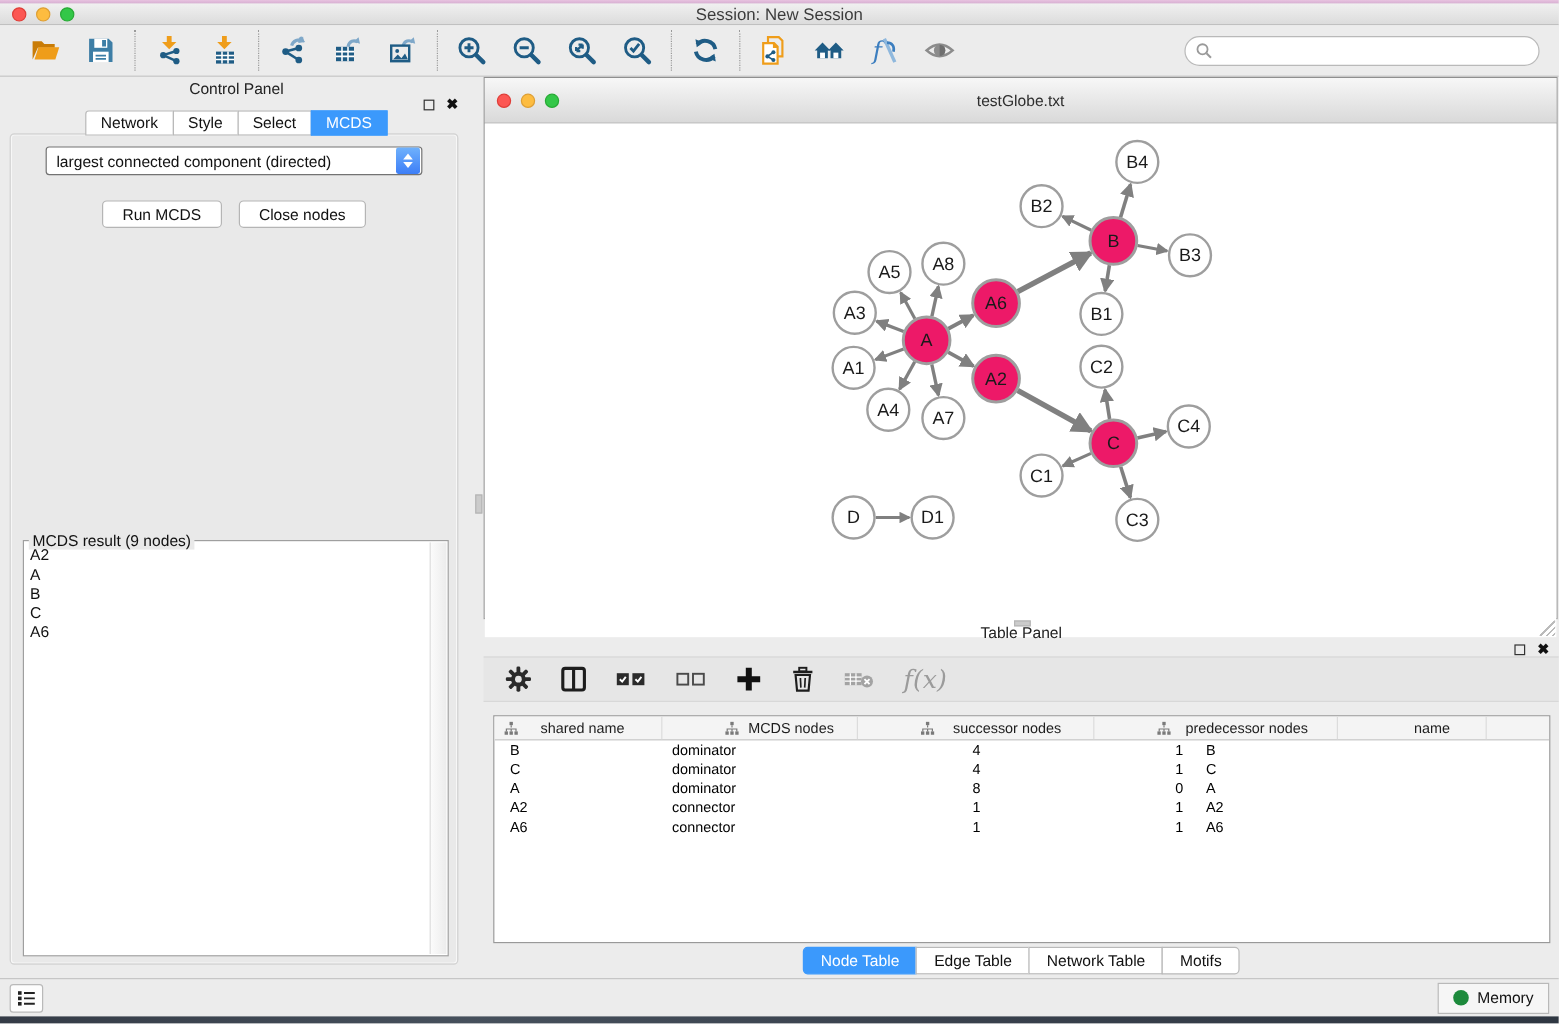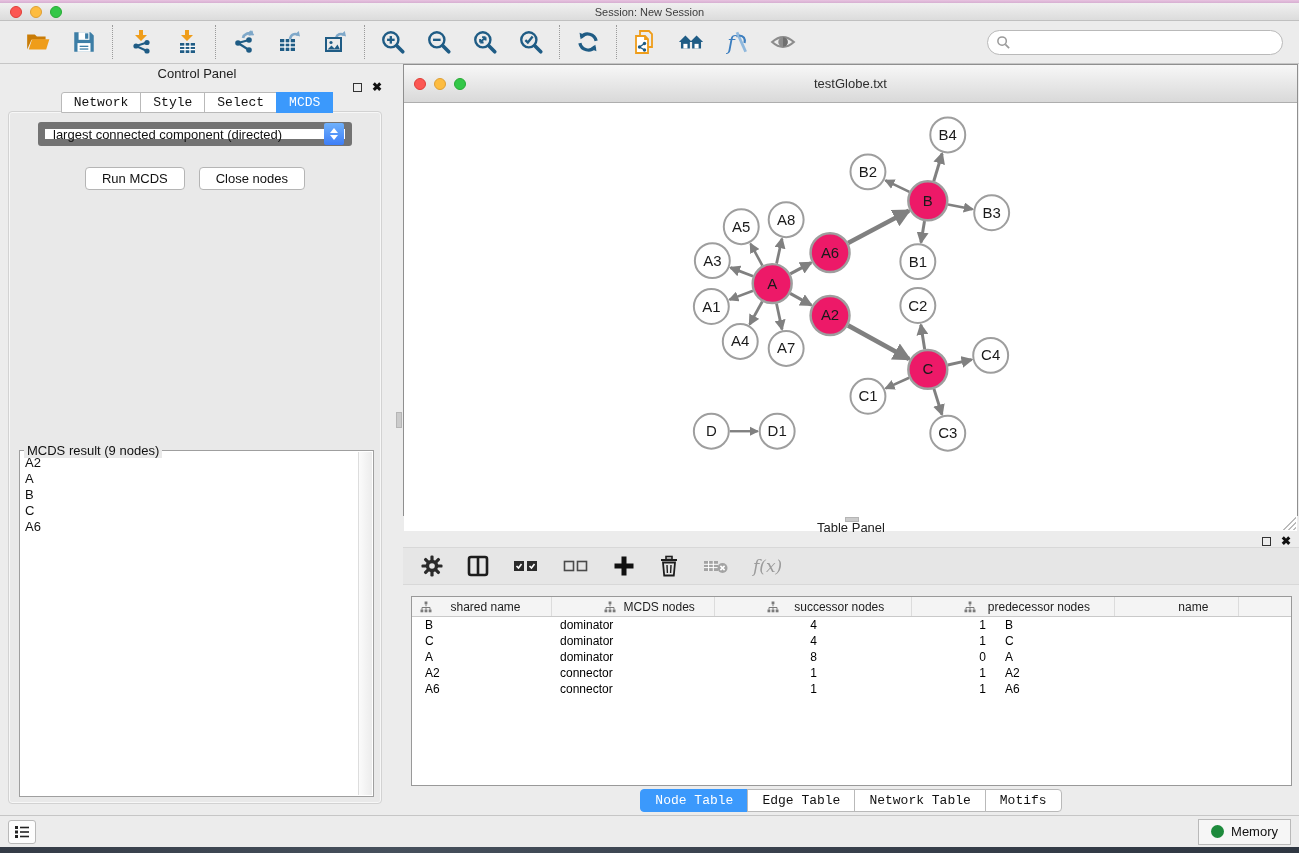--- a/index.html
+++ b/index.html
@@ -4,21 +4,21 @@
 <style>
   * { box-sizing: border-box; margin: 0; padding: 0; }
   html,body { width:1299px; height:853px; overflow:hidden; }
   body { font-family:"Liberation Sans", sans-serif; background:#ececec; position:relative; }
   .abs { position:absolute; }
 
   
   #wall-top { top:0; left:0; width:100%; height:3px; background:linear-gradient(#e8c3e0,#d6aed1); }
   #titlebar { top:3px; left:0; width:100%; height:18px;
     background:linear-gradient(#f0f0f0,#dcdcdc); border-bottom:1px solid #c0c0c0;
-    display:flex; align-items:center; justify-content:center; font-size:11px; color:#3c3c3c;text-align:center; }
+    display:flex; align-items:center; justify-content:center; font-size:14px; color:#3c3c3c;text-align:center; }
   .tl-dots { position:absolute; left:10px; top:50%; transform:translateY(-50%); display:flex; gap:8px; }
   .tl { width:12px; height:12px; border-radius:50%; }
   .tl.red { background:#fc5753; border:1px solid #df3e38; }
   .tl.yel { background:#fdbc40; border:1px solid #de9f34; }
   .tl.grn { background:#33c748; border:1px solid #27aa35; }
 
   
   #toolbar { top:21px; left:0; width:100%; height:43px; background:#ececec;
     border-bottom:1px solid #c6c6c6; display:flex; align-items:center; padding:0 10px; }
   .tb-group { display:flex; align-items:center; gap:18px; padding:0 14px; }
@@ -31,28 +31,28 @@
   #search-icon { position:absolute; left:9px; top:5px; }
 
   
   #control-panel { left:4px; top:66px; width:386px; height:747px; }
   .panel-head { height:22px; display:flex; align-items:center; font-size:13px; color:#222; padding:0 8px;flex-direction:column; }
   .panel-ctrls { margin-left:auto; display:flex; align-items:center; gap:10px; }
   .float-box { width:9px; height:9px; border:1.5px solid #333; display:inline-block; cursor:pointer; }
   .close-x { font-size:12px; font-weight:bold; color:#111; cursor:pointer; line-height:1; }
   #cp-tabs { display:flex; justify-content:center; margin-top:4px; position:relative; z-index:2; }
   .tab { border:1px solid #b9b9b9; background:#fff; color:#111; font-size:13px;
-    padding:2px 12px; cursor:pointer; margin-left:-1px;font-family:Liberation Mono, monospace; }
+    padding:2px 12px; cursor:pointer; margin-left:-1px; }
   .tab:first-child { border-radius:3px 0 0 0; margin-left:0; }
   .tab.active { background:#3b99fc; border-color:#3b99fc; color:#fff; }
   #cp-card { position:absolute; left:4px; right:8px; top:45px; bottom:9px;
     background:#e9e9e9; border:1px solid #d2d2d2; border-radius:4px; box-shadow:0 0 0 1px #f7f7f7 inset; }
   #opt-label { text-align:center; margin-top:22px; font-size:14px; color:#111; }
   #criterion { margin:10px auto 0; width:314px; height:24px; background:#fff;
-    border:7px solid #737373; border-radius:3px; display:flex; align-items:center; cursor:pointer; }
+    border:1px solid #737373; border-radius:3px; display:flex; align-items:center; cursor:pointer; }
   #criterion .val { flex:1; font-size:13px; padding-left:8px; color:#111; white-space:nowrap; overflow:hidden; }
   #criterion .spinner { width:20px; height:22px; border-radius:2px; margin-right:1px;
     background:linear-gradient(#6fb1fc,#3d7ef7); display:flex; flex-direction:column;
     align-items:center; justify-content:center; gap:2px; }
   .car-up { width:0; height:0; border-left:4px solid transparent; border-right:4px solid transparent; border-bottom:5px solid #fff; }
   .car-dn { width:0; height:0; border-left:4px solid transparent; border-right:4px solid transparent; border-top:5px solid #fff; }
   #cp-buttons { display:flex; justify-content:center; gap:14px; margin-top:21px; }
   .btn { background:#fff; border:1px solid #b5b5b5; border-radius:4px; padding:3px 16px;
     font-size:13px; color:#111; cursor:pointer; }
   #mcds-fieldset { position:absolute; left:10px; right:7px; top:338px; bottom:6px;
@@ -80,21 +80,21 @@
     cursor:nwse-resize; }
   #net-handle-left { position:absolute; left:-8px; top:347px; width:6px; height:16px;
     background:#cbcbcb; border:1px solid #b5b5b5; }
   #net-handle-bottom { left:845px; top:517px; width:14px; height:5px; background:#cbcbcb; border:1px solid #b5b5b5; }
 
   
   #table-panel { left:403px; top:520px; width:896px; height:295px; }
   #tp-toolbar { margin-top:5px; height:38px; background:#e6e6e6; border-top:1px solid #d8d8d8;
     border-bottom:1px solid #d8d8d8; display:flex; align-items:center; gap:24px; padding-left:18px; }
   .tpi { display:flex; align-items:center; justify-content:center; cursor:pointer; }
-  #fx-label { font-family:"DejaVu Serif", serif; font-style:italic; font-size:17px; color:#9b9b9b; }
+  #fx-label { font-family:"DejaVu Serif", serif; font-style:italic; font-size:21px; color:#9b9b9b; }
   #tp-table { position:absolute; left:8px; right:7px; top:76px; height:190px;
     background:#fff; border:1px solid #999; overflow:hidden; }
   .thead { display:flex; height:20px; background:#f4f4f4; border-bottom:1px solid #c9c9c9;gap:44px; }
   .th { display:flex; align-items:center; font-size:12px; color:#1d1d1d;
     border-right:1px solid #dcdcdc; padding:0 4px; }
   .th .hicon { margin:0 2px 0 4px; flex:0 0 auto; }
   .th .hlabel { flex:1; text-align:center; padding-right:10px; }
   .t-col0{width:143px}.t-col1{width:122px}.t-col2{width:156px}.t-col3{width:162px}.t-col4{width:82px}
   .t-colf{flex:1; border-right:none !important;}
   .trow { display:flex; height:16px; align-items:center; font-size:12px; color:#000; }

